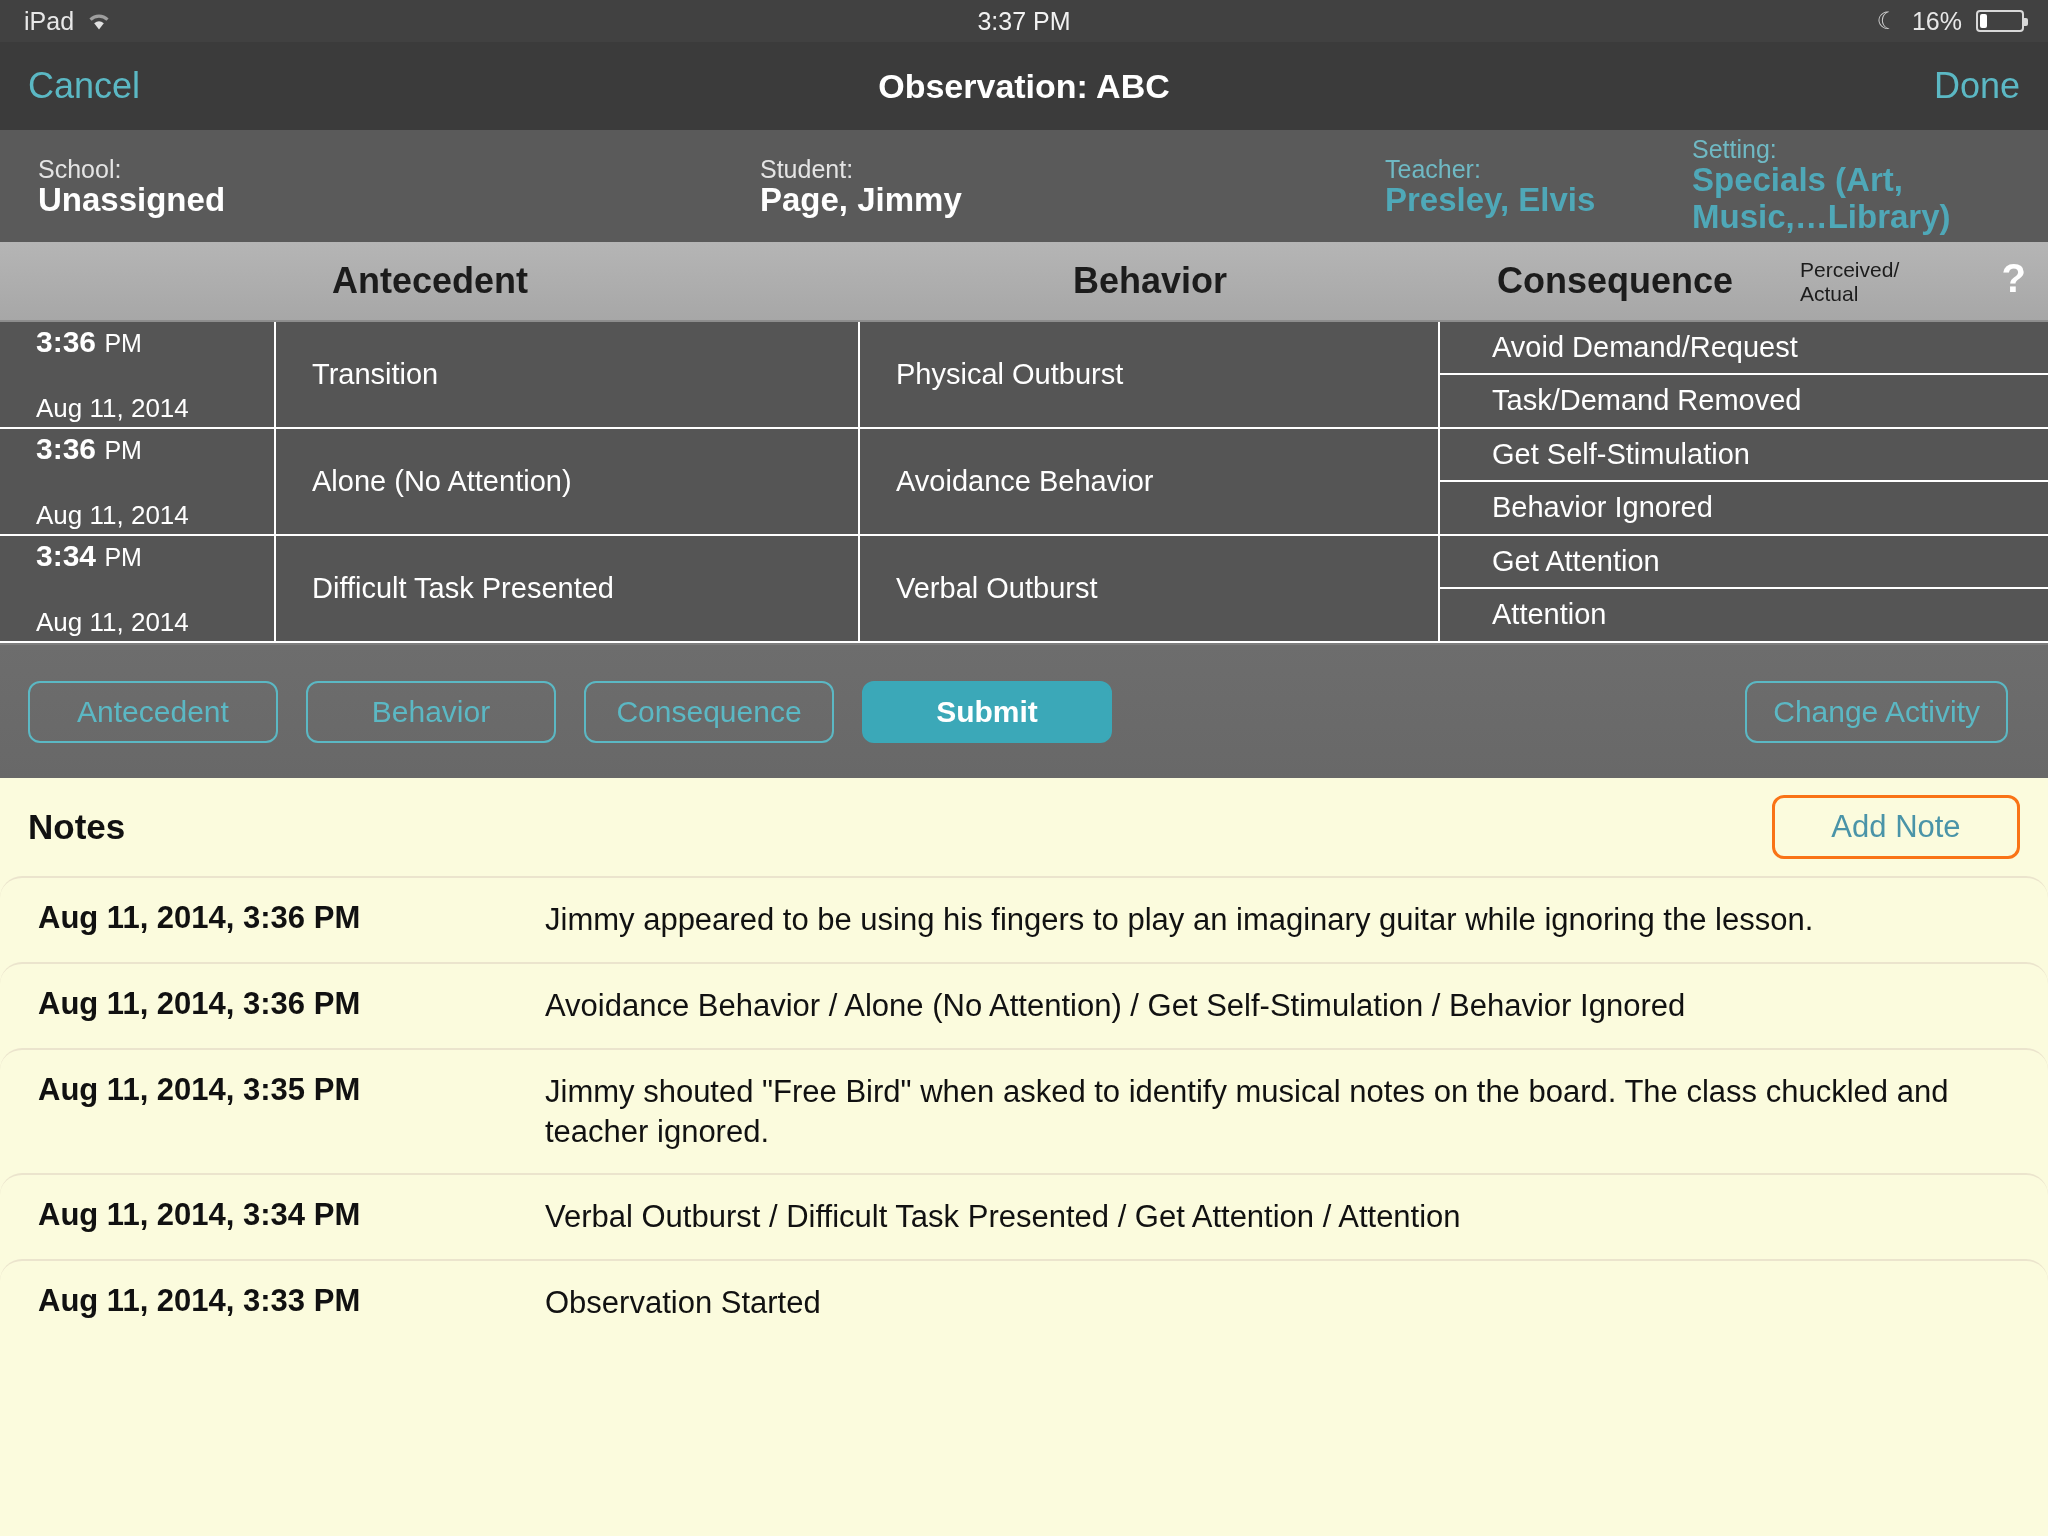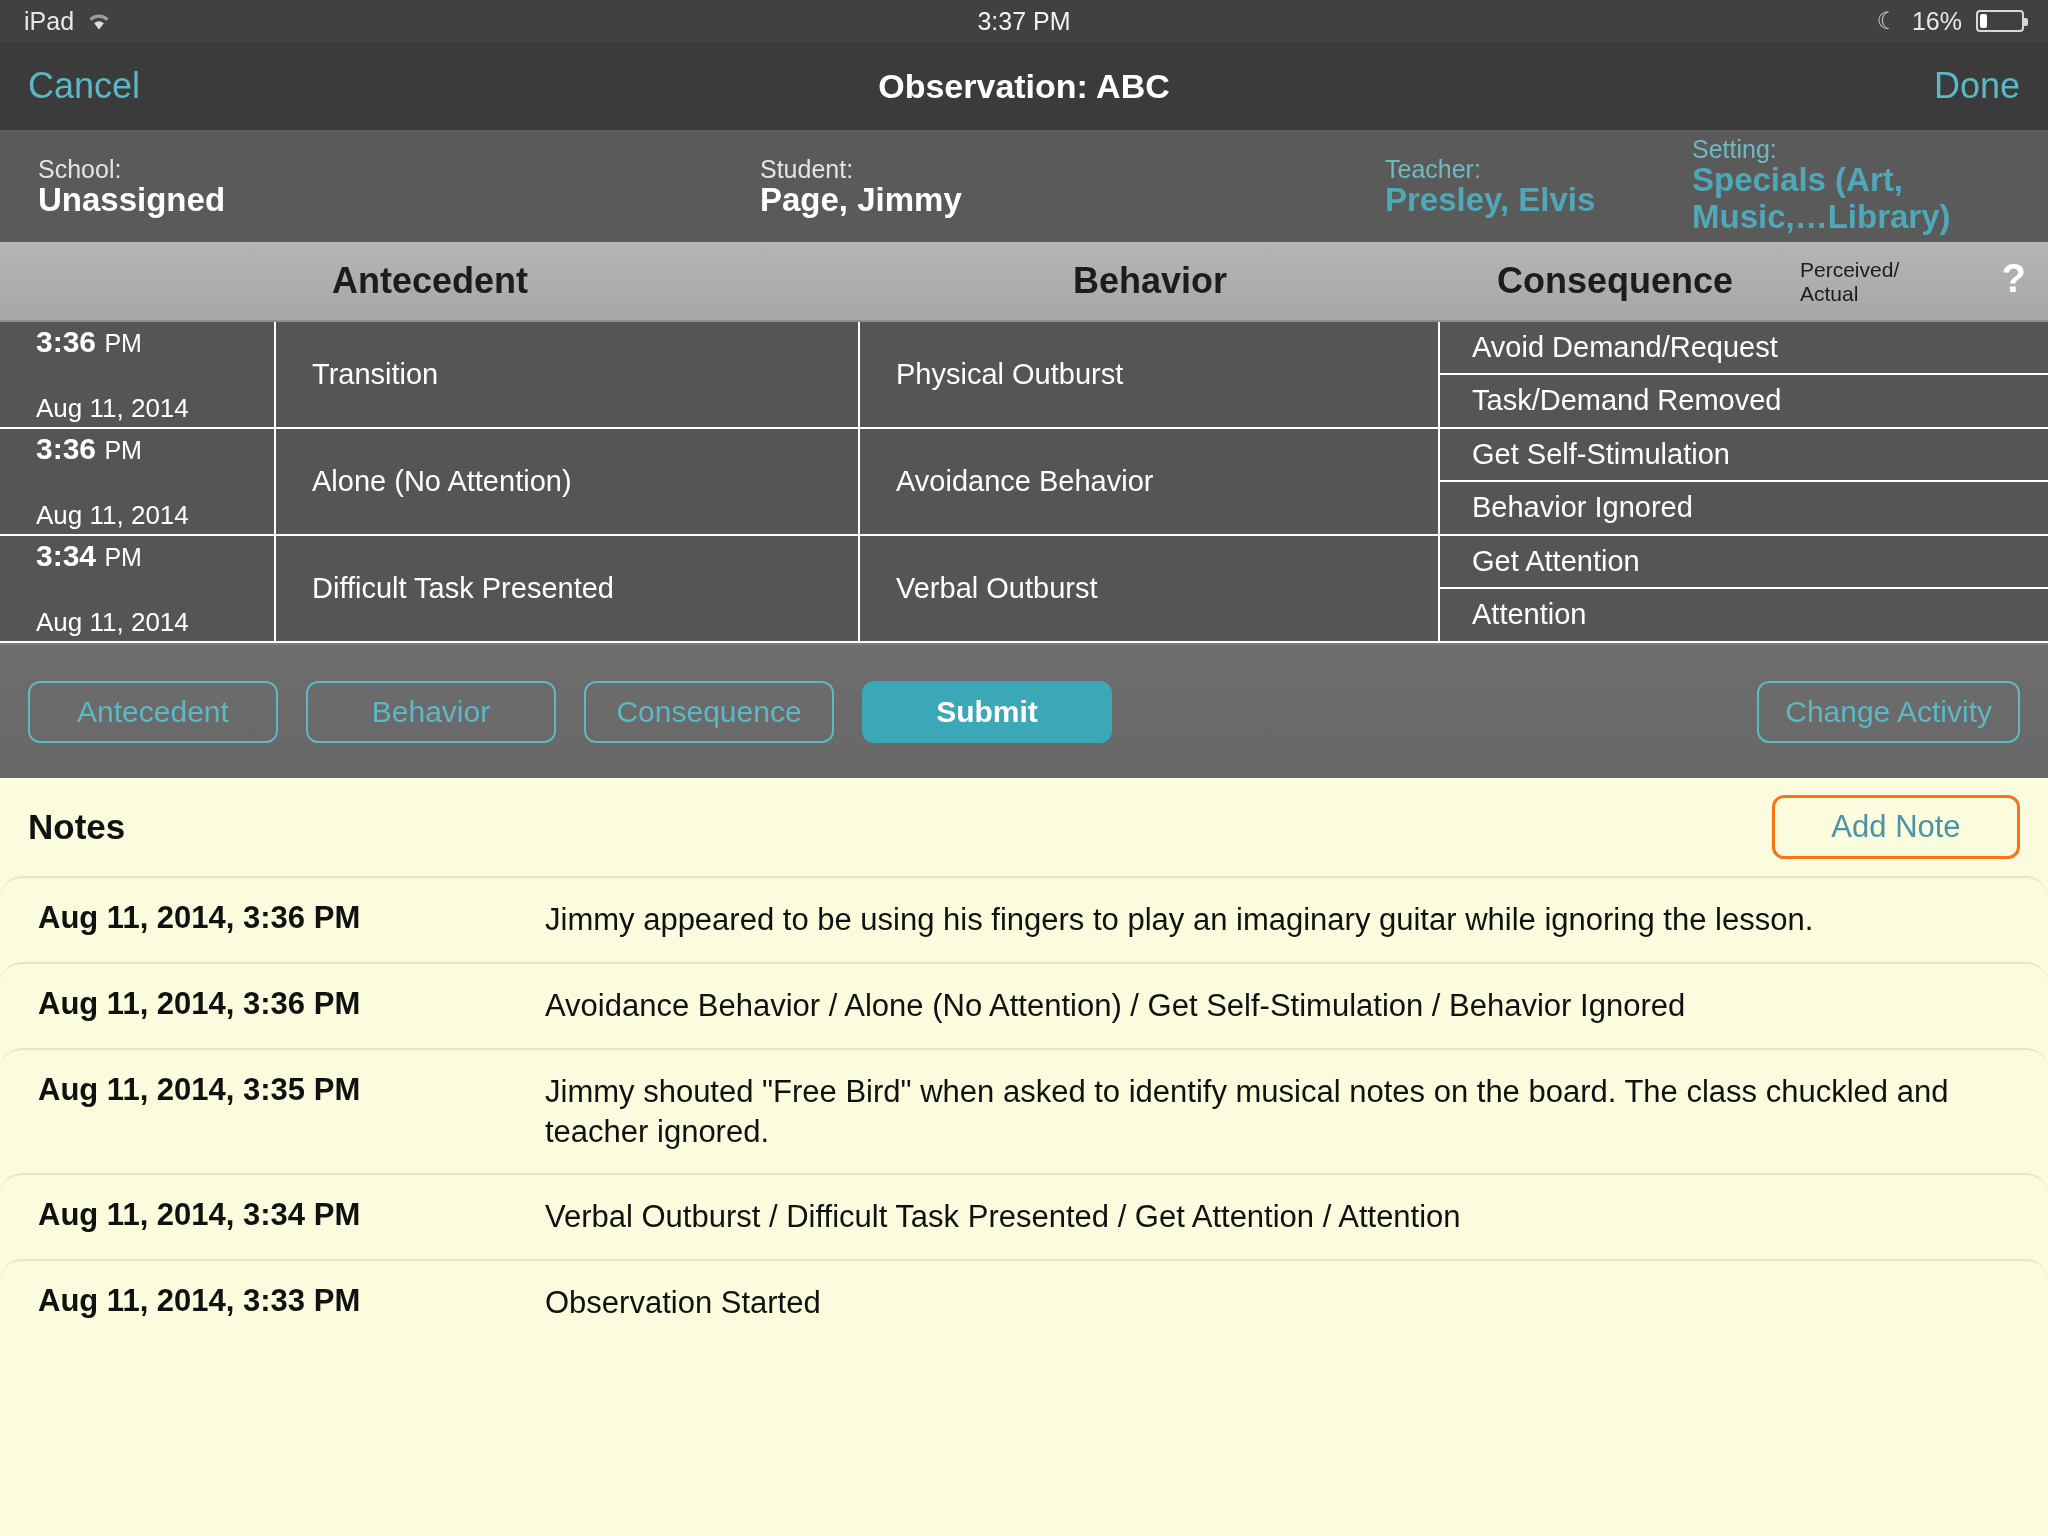--- a/index.html
+++ b/index.html
@@ -121,21 +121,21 @@
   }
   .td-beh {
     width:580px; flex:0 0 580px;
     border-right:2px solid #ffffff;
     display:flex; align-items:center; padding-left:36px;
     color:#ffffff; font-size:29px;
   }
   .td-con { flex:1 1 auto; display:flex; flex-direction:column; }
   .con-sub {
     flex:1 1 50%;
-    display:flex; align-items:center; padding-left:32px;
+    display:flex; align-items:center; padding-left:52px;
     color:#ffffff; font-size:29px;
     border-bottom:2px solid #ffffff;
   }
   .con-sub:last-child { border-bottom:none; }
 
   
   .actionbar {
     height:135px;
     background:linear-gradient(#6d6d6d,#686868);
     display:flex; align-items:center; padding:0 28px;
@@ -147,21 +147,21 @@
     color:#5bb8c4; font-size:30px; background:transparent;
     padding:0 26px; margin-right:28px;
   }
   .pill.submit {
     background:#3ba8b8; border-color:#3ba8b8;
     color:#ffffff; font-weight:700; min-width:250px;
   }
   .pill.w-ant { min-width:250px; }
   .pill.w-beh { min-width:250px; }
   .pill.w-con { min-width:250px; }
-  .pill.change { margin-left:auto; margin-right:0; min-width:250px; }
+  .pill.change { margin-left:auto; margin-right:12px; min-width:250px; }
 
   
   .notes {
     background:#fbfbdd;
     height:calc(1536px - 42px - 88px - 112px - 80px - 321px - 135px);
     overflow:hidden;
   }
   .notes-head {
     height:98px; display:flex; align-items:center;
     padding:0 28px; position:relative;

